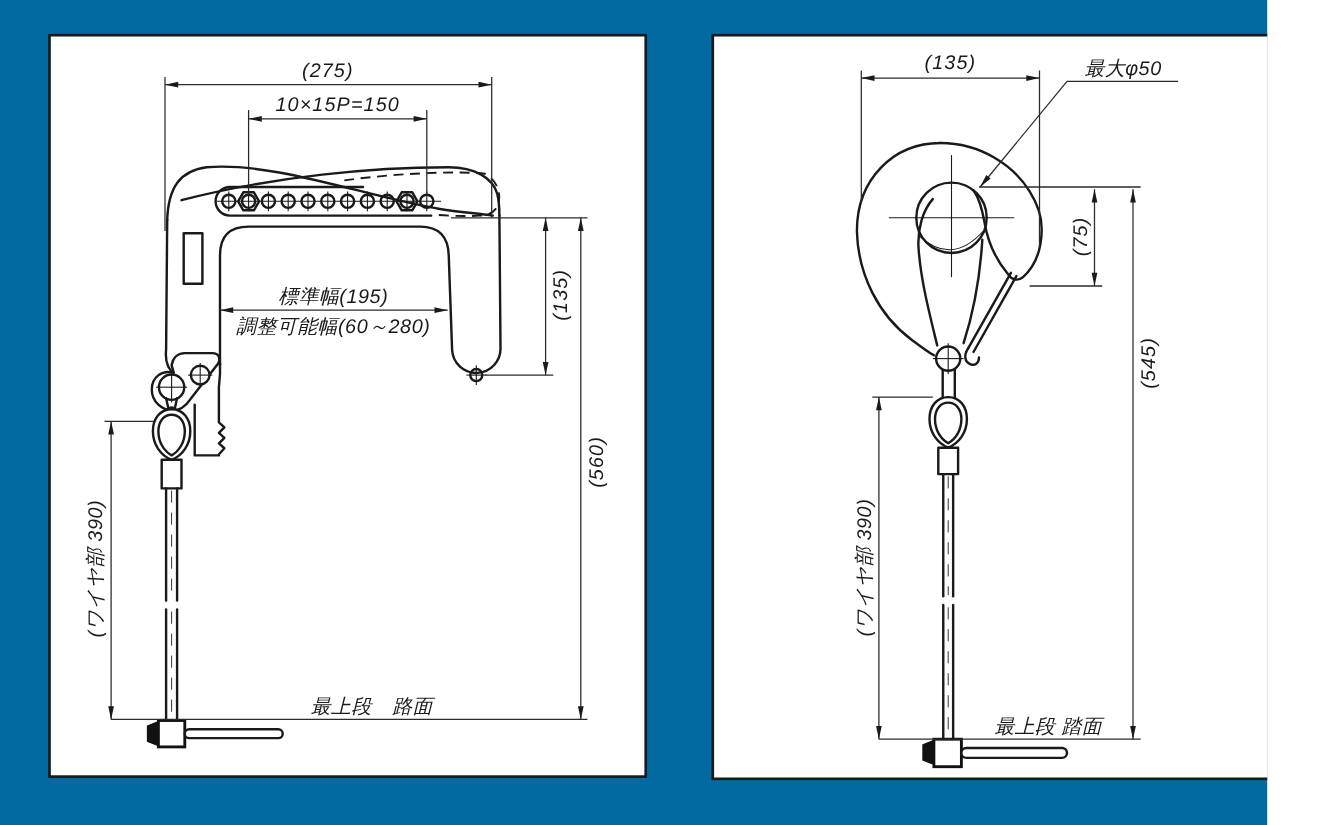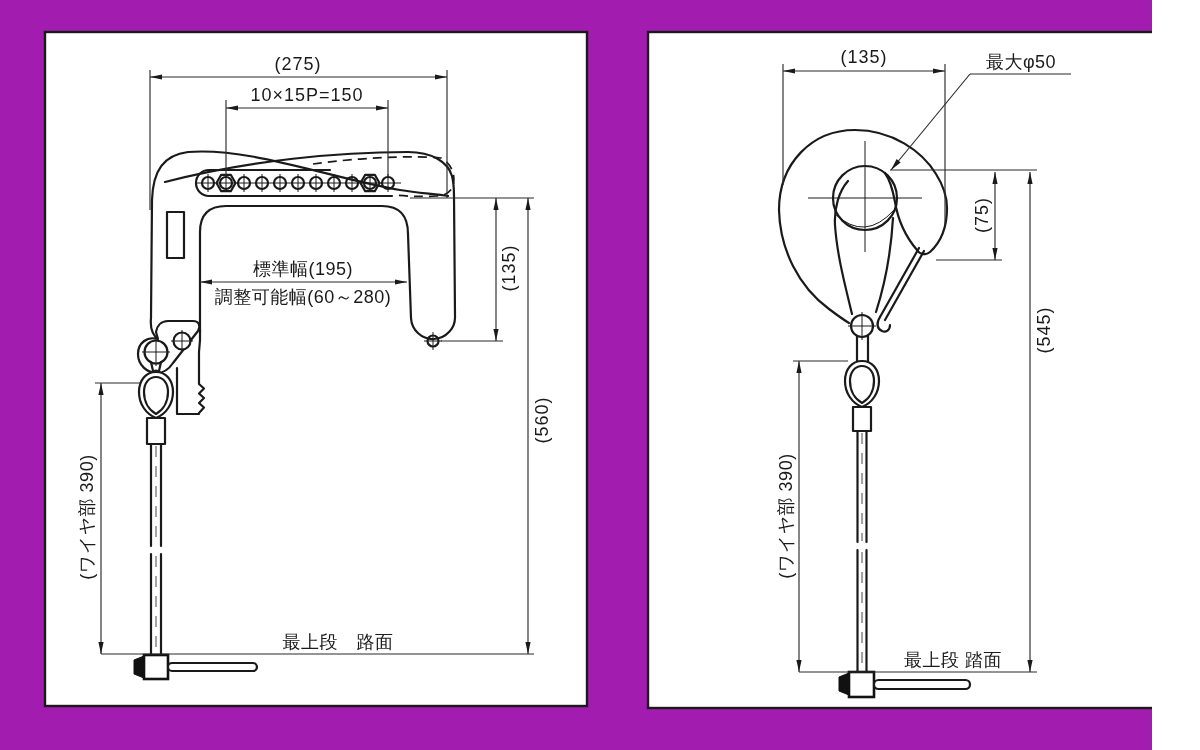--- a/index.html
+++ b/index.html
@@ -1,17 +1,17 @@
 <!DOCTYPE html>
 <html><head>
 <meta charset="utf-8">
 <style>
   html,body{margin:0;padding:0;background:#ffffff;}
-  #stage{position:relative;width:1152px;height:750px;background:#a21caf;overflow:hidden;
-         font-family:"Liberation Sans","DejaVu Sans",sans-serif;}
+  #stage{position:relative;width:1152px;height:750px;background:#0369a1;overflow:hidden;
+         font-family:"Liberation Sans","DejaVu Sans",sans-serif;font-style:italic;}
   svg{position:absolute;left:0;top:0;}
   text{fill:#1a1a1a;font-family:"Liberation Sans","DejaVu Sans",sans-serif;}
   .lbl{font-size:18px;letter-spacing:1px;}
   .lblJ{font-size:18px;letter-spacing:0.5px;}
   .geo{stroke:#1a1a1a;stroke-width:2.2;fill:none;stroke-linecap:round;stroke-linejoin:round;}
   .geoF{stroke:#1a1a1a;stroke-width:2.2;fill:#ffffff;stroke-linejoin:round;}
   .thin{stroke:#1a1a1a;stroke-width:1;fill:none;}
   .dim{stroke:#2a2a2a;stroke-width:1.15;fill:none;}
   .dash{stroke:#1a1a1a;stroke-width:1.7;fill:none;stroke-dasharray:9 6;}
   .cdash{stroke:#333;stroke-width:0.9;fill:none;stroke-dasharray:11 9;}

